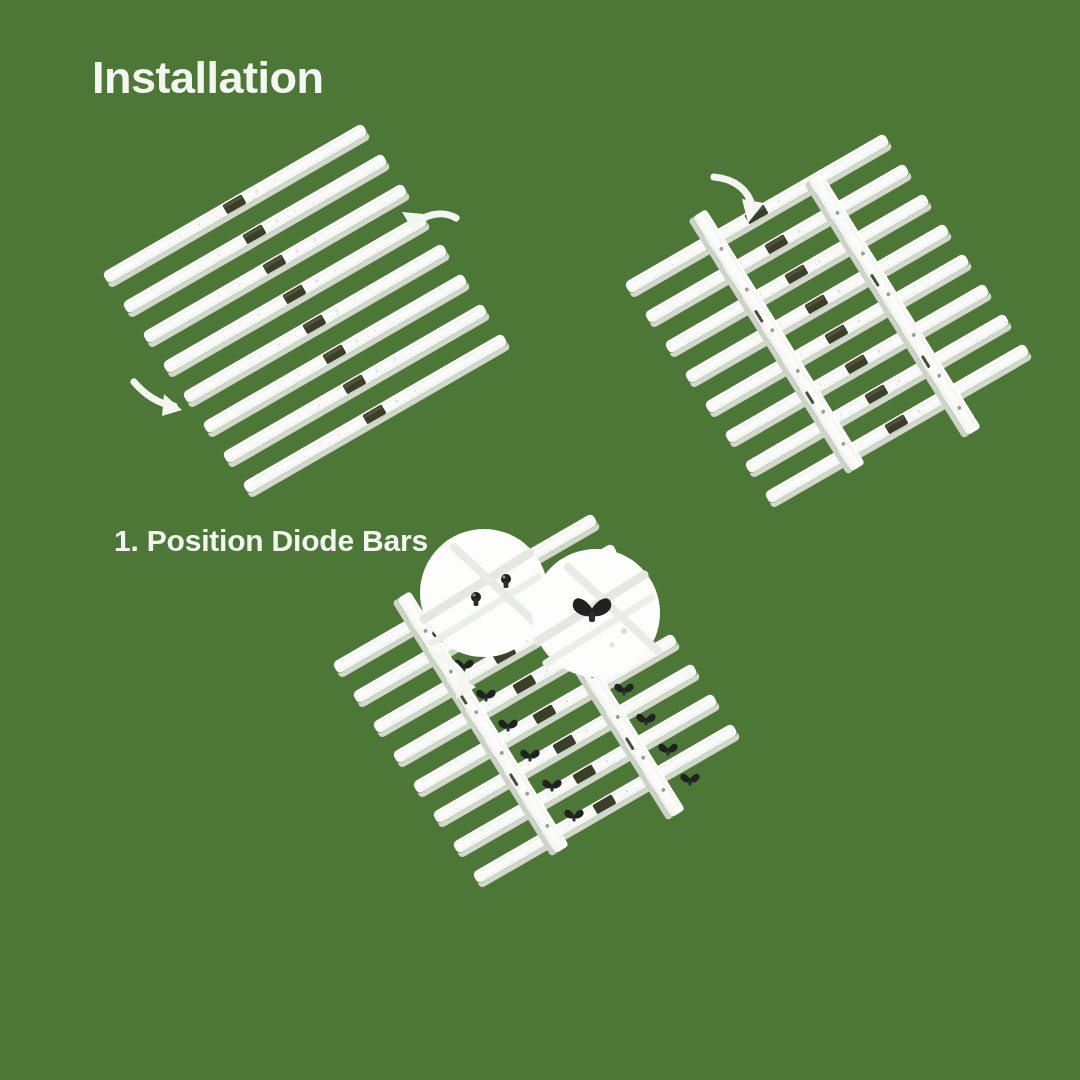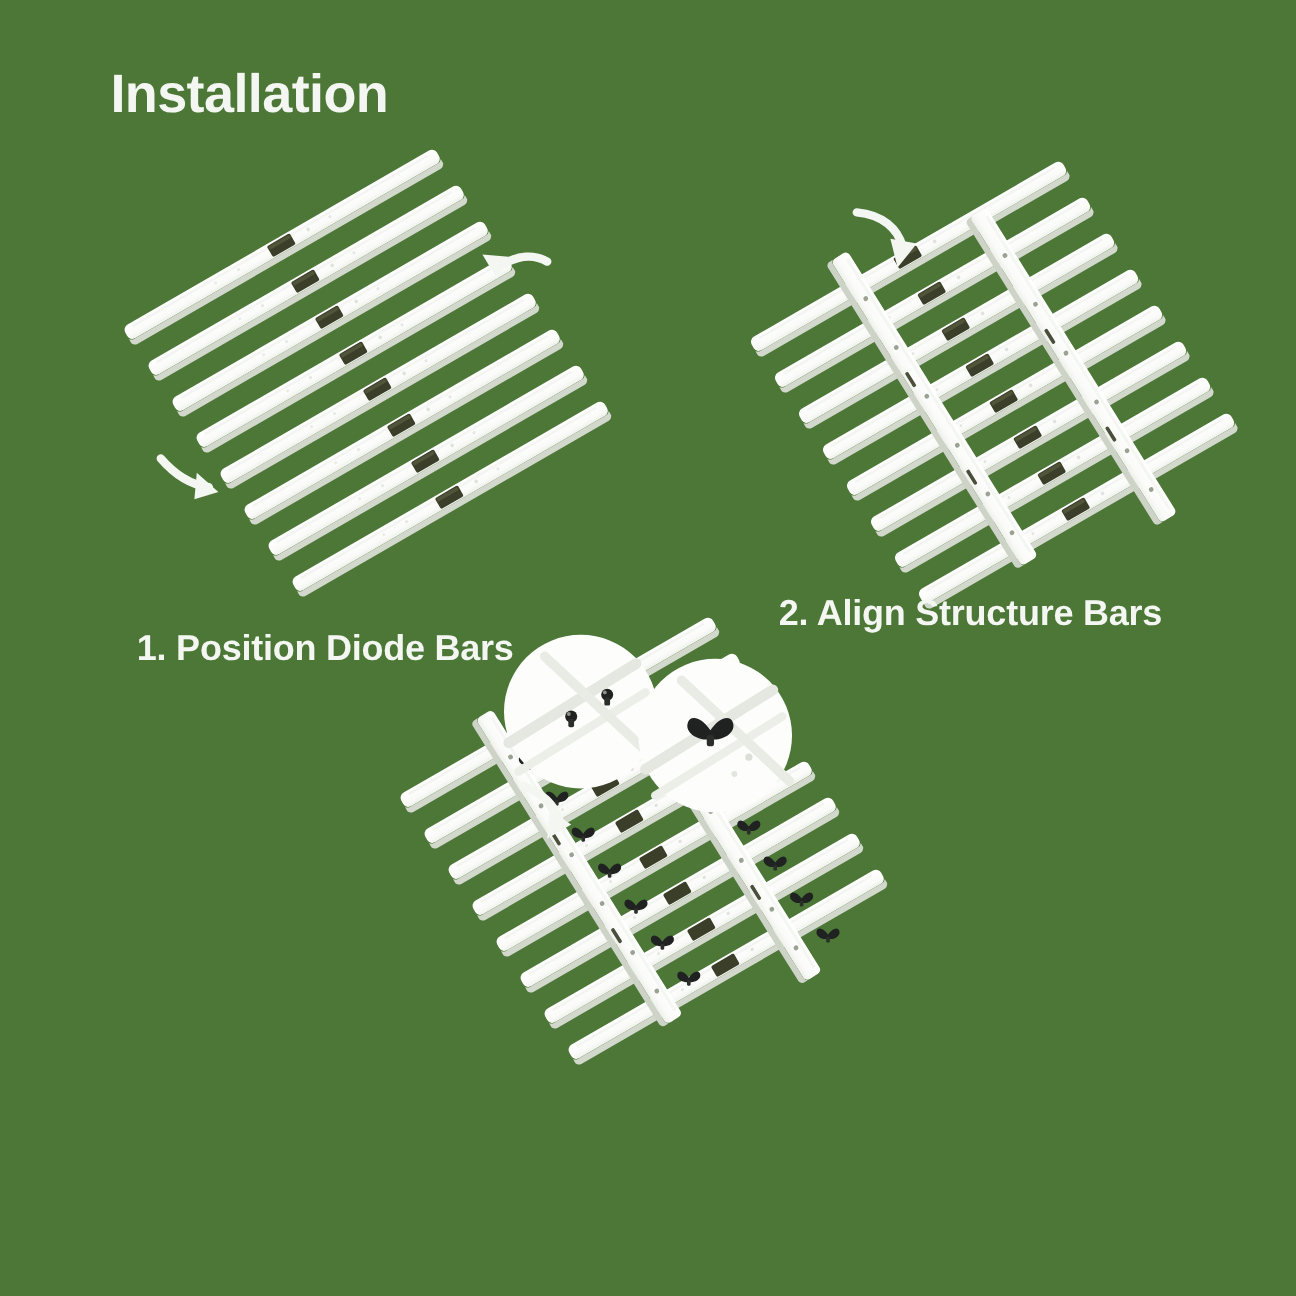--- a/index.html
+++ b/index.html
@@ -354,15 +354,14 @@
         <g transform="translate(268,66) scale(1.9)">
           <use href="#wingnut3"></use>
         </g>
         <circle cx="300" cy="96" r="3" fill="#dcdfd8"></circle>
         <circle cx="288" cy="110" r="2.4" fill="#e2e5de"></circle>
       </g>
     </svg>
   </div>
 
   <div class="caption" id="caption-1">1. Position Diode Bars</div>
-  <div class="caption" id="caption-2">2. Align Structure Bars</div>
 
 </div>
 
 </body></html>

